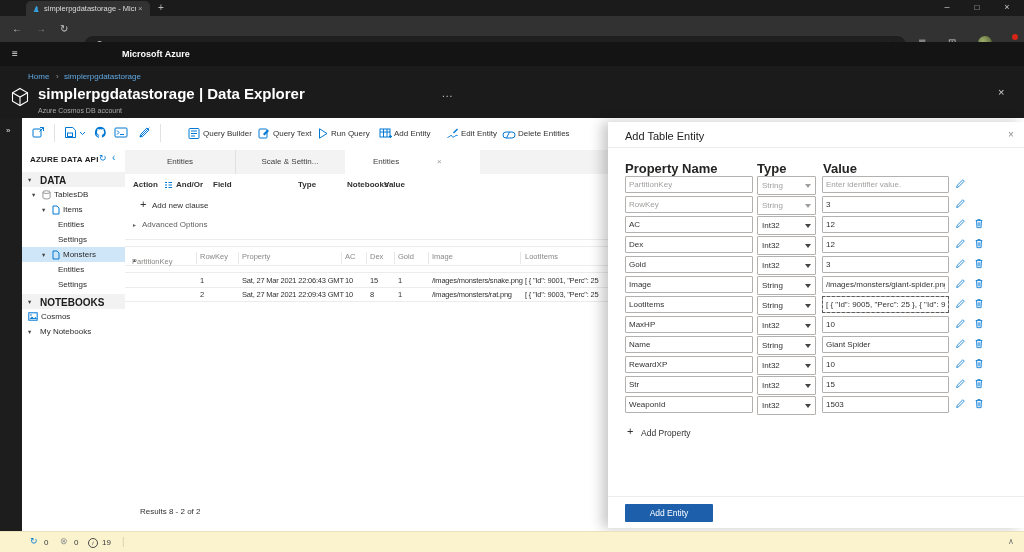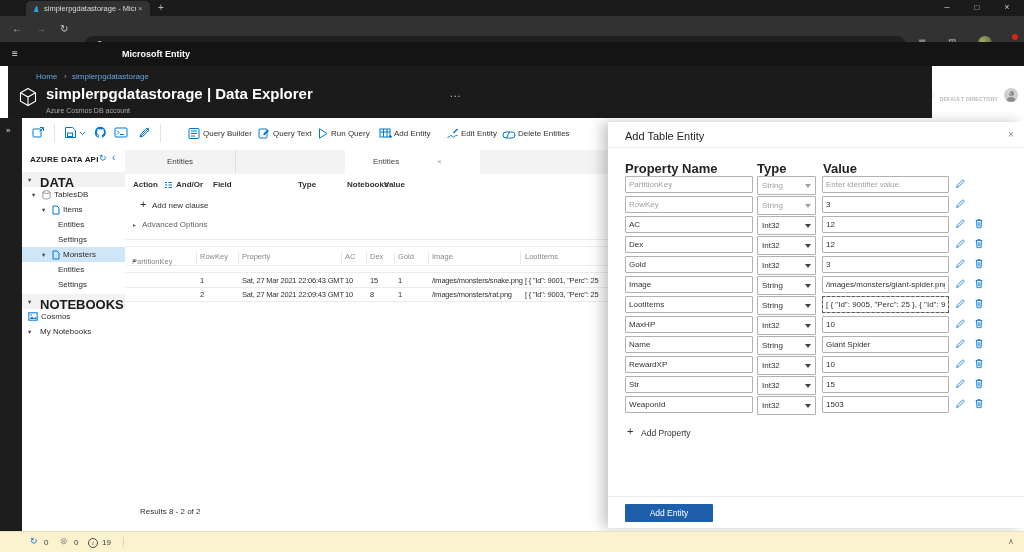--- a/index.html
+++ b/index.html
@@ -33,37 +33,37 @@
   .mag{left:7px;top:4px;width:5px;height:5px;border:1px solid #d6d6d6;border-radius:50%;}
   .mag:after{content:"";position:absolute;width:3px;height:1px;background:#d6d6d6;transform:rotate(45deg);right:-3px;bottom:-1px;}
   .azsearch-text{left:18px;top:3.5px;font-size:7.5px;color:#d8d8d8;}
   .shellbox{width:12px;height:9px;border:1px solid #d0d0d0;border-radius:2px;font-size:5px;color:#d0d0d0;text-align:center;line-height:9px;}
   .acct-email{left:860px;top:44px;width:138px;text-align:right;font-size:7.5px;color:#fff;}
   .acct-dir{left:860px;top:54px;width:138px;text-align:right;font-size:5.5px;font-weight:bold;color:#bcbcbc;}
   .azavatar{left:1004px;top:46px;width:14px;height:14px;border-radius:50%;background:#cfcfcf;overflow:hidden;}
   .azavatar:before{content:"";position:absolute;left:4.5px;top:2.5px;width:5px;height:5px;border-radius:50%;background:#8b8b8b;}
   .azavatar:after{content:"";position:absolute;left:2px;top:9px;width:10px;height:6px;border-radius:5px 5px 0 0;background:#8b8b8b;}
   
-  .band{left:8px;top:66px;width:924px;height:52px;background:#1b1b1b;}
+  .band{left:0;top:66px;width:1024px;height:52px;background:#1b1b1b;}
   .crumb{font-size:8px;color:#61a9e3;}
   .crumbsep{font-size:8px;color:#9a9a9a;}
   .ptitle{font-size:15px;font-weight:bold;color:#fff;}
   .psub{font-size:7px;color:#a9a9a9;}
   
   .content-bg{left:22px;top:118px;width:1002px;height:413px;background:#fff;}
   .leftstrip{left:0;top:118px;width:22px;height:413px;background:#1d1d1d;}
   .tsep{top:124px;width:1px;height:18px;background:#e2e2e2;}
   .tb-label{top:129px;font-size:8px;color:#323130;}
   
   .side-row{left:22px;width:103px;height:15px;}
   .side-band{background:#f2f2f2;}
   .side-sel{background:#cfe6f8;}
   .tri{font-size:6.5px;color:#444;}
   .sidetxt{font-size:8px;color:#2b2b2b;}
-  .sideboldtxt{font-size:13px;font-weight:bold;color:#1b1b1b;}
+  .sideboldtxt{font-size:10px;font-weight:bold;color:#1b1b1b;}
   
   .tabbar{left:125px;top:150px;width:483px;height:24px;background:#f3f3f3;}
   .dxtab{top:0;height:24px;border-right:1px solid #e0e0e0;}
   .dxtab-label{font-size:8px;color:#3f3f3f;width:100%;text-align:center;top:7px;}
   .dxtab-active{background:#fff;border-right:none;}
   
   .qb-h{top:180px;font-size:8px;font-weight:bold;color:#323130;}
   .link8{font-size:8px;color:#323130;}
   .gray8{font-size:8px;color:#605e5c;}
   .hr{height:1px;background:#ececec;}
@@ -124,21 +124,21 @@
       <span class="abs pillstar">☆</span>
     </div>
     <span class="abs bricon" style="left:918px">≣</span>
     <span class="abs bricon" style="left:948px">⊞</span>
     <span class="abs bravatar"></span>
     <span class="abs bricon" style="left:1004px"><span>⋯</span><span class="morebadge"></span></span>
   </div>
 
   <div class="abs azbar">
     <span class="abs azglyph" style="left:12px;top:6px;font-size:10px">≡</span>
-    <span class="abs" style="left:122px;top:7px;font-size:9px;font-weight:bold;color:#fff">Microsoft Entity</span>
+    <span class="abs" style="left:122px;top:7px;font-size:9px;font-weight:bold;color:#fff">Microsoft Azure</span>
     <div class="abs azsearch">
       <span class="abs mag"></span>
       <span class="abs azsearch-text nw">Search resources, services, and docs (G+/)</span>
     </div>
     <span class="abs shellbox" style="left:760px;top:48px">&gt;_</span>
     <svg class="abs" style="left:798px;top:47px" width="11" height="12" viewBox="0 0 11 12">
         <rect x="1" y="1.5" width="7" height="9" rx="1" fill="none" stroke="#d0d0d0"></rect>
         <path d="M5.5 11 9.8 6.7l1 1L6.5 12z" fill="#d0d0d0" transform="scale(.8) translate(1,-1)"></path>
       </svg>
     <svg class="abs" style="left:832px;top:47px" width="11" height="12" viewBox="0 0 12 13">
@@ -299,20 +299,23 @@
     <span class="abs sidetxt" style="left:19px;top:3px">Cosmos</span>
   </div>
   <div class="abs side-row" style="top:324px">
     <span class="abs tri" style="left:6px;top:4px">▾</span>
     <span class="abs sidetxt" style="left:18px;top:3px">My Notebooks</span>
   </div>
 
   <div class="abs tabbar">
     <div class="abs dxtab" style="left:0;width:110px">
       <span class="abs dxtab-label">Entities</span>
+    </div>
+    <div class="abs dxtab" style="left:110px;width:110px">
+      <span class="abs dxtab-label">Scale &amp; Settin...</span>
     </div>
     <div class="abs dxtab dxtab-active" style="left:220px;width:135px">
       <span class="abs dxtab-label" style="width:auto;left:28px">Entities</span>
       <span class="abs" style="left:92px;top:7px;font-size:8px;color:#9a9a9a">×</span>
     </div>
   </div>
 
   <span class="abs qb-h" style="left:133px">Action</span>
   <svg class="abs" style="left:164px;top:181px" width="9" height="8" viewBox="0 0 9 8">
       <path d="M1 1.5h2M1 4h2M1 6.5h2M4.5 1.5H8M4.5 4H8M4.5 6.5H8" stroke="#0078d4"></path>

